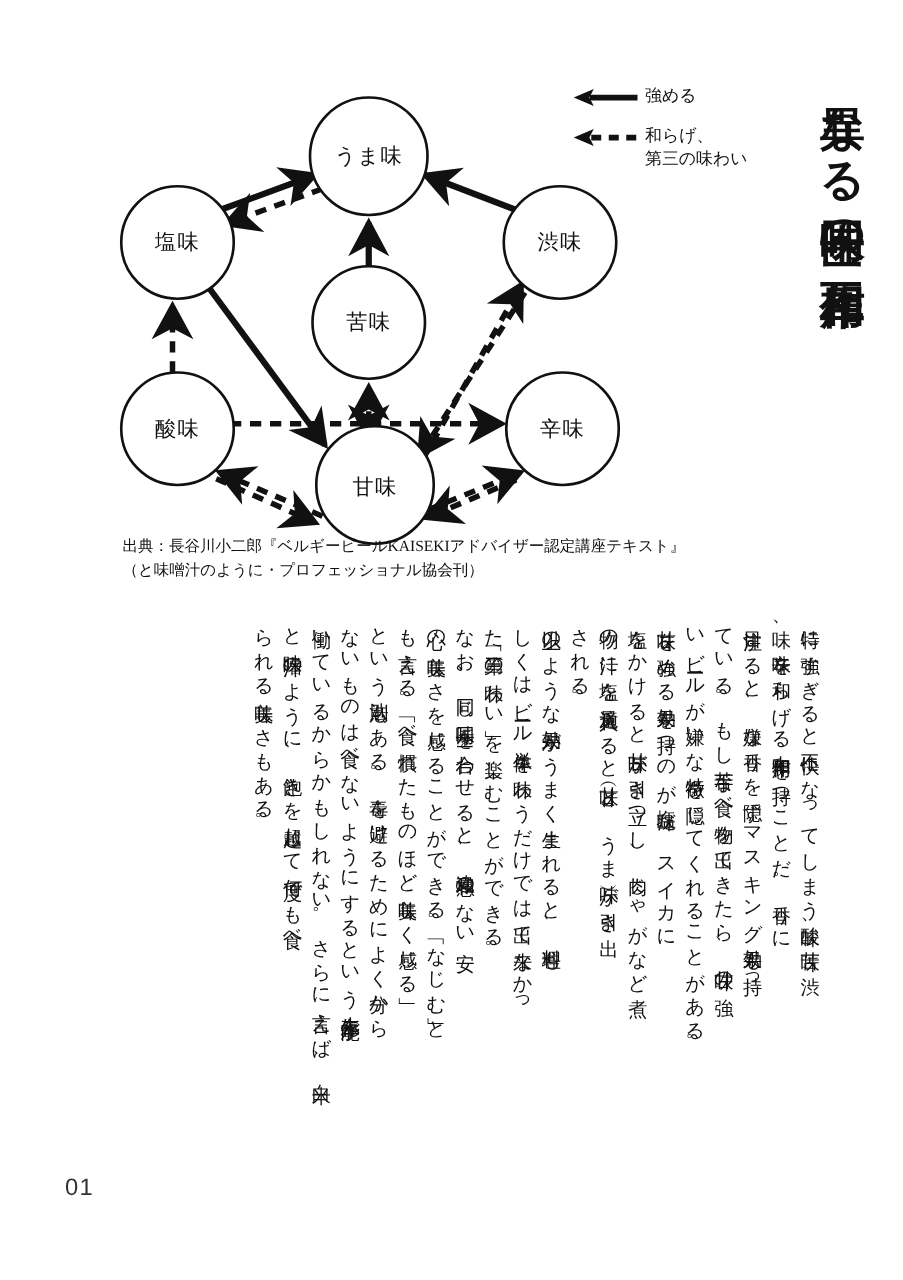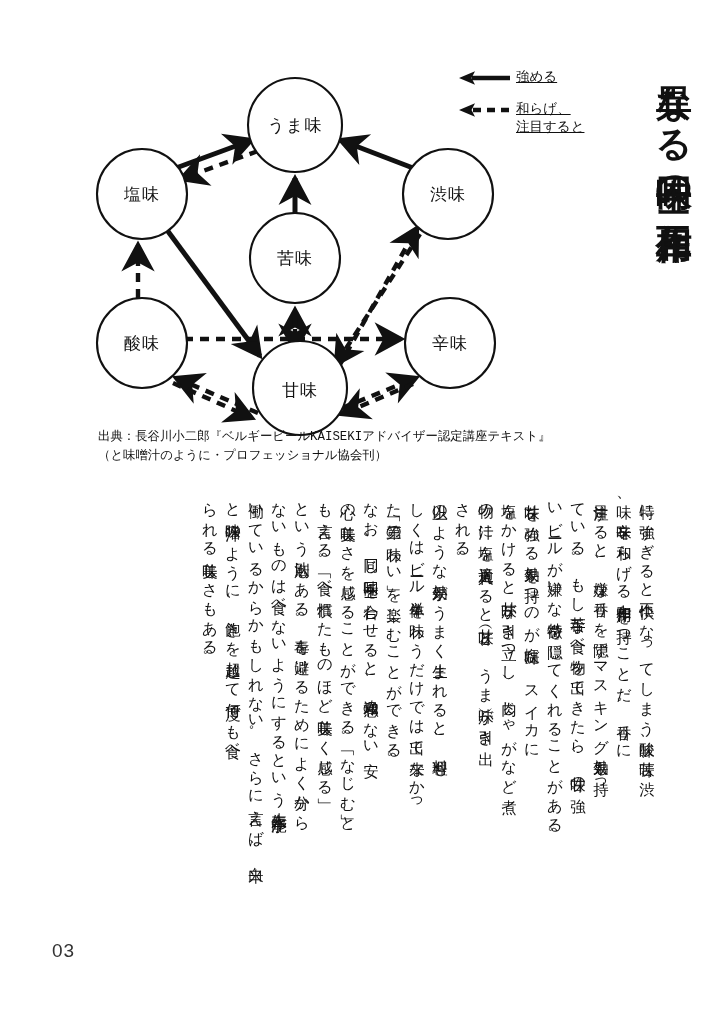--- a/index.html
+++ b/index.html
@@ -82,21 +82,20 @@
     stroke-dasharray: 9 7;
     stroke-linecap: butt;
   }
 
   
   .legend {
     position: absolute;
     left: 458px;
     top: 68px;
     width: 160px;
-    text-decoration: underline;
   }
   .legend-row {
     display: flex;
     align-items: flex-start;
     margin-bottom: 14px;
   }
   .legend-glyph {
     width: 58px;
     flex: 0 0 58px;
     padding-top: 2px;
@@ -109,21 +108,21 @@
     color: #111111;
     white-space: pre-line;
   }
 
   
   .caption {
     position: absolute;
     left: 98px;
     top: 428px;
     width: 520px;
-    font-family: Liberation Mono, monospace;
+    font-family: Liberation Serif, serif;
     font-size: 12.4px;
     line-height: 1.55;
     color: #111111;
   }
   .caption div { white-space: nowrap; }
 
   
   .body-text {
     position: absolute;
     left: 110px;
@@ -256,21 +255,21 @@
       <span class="legend-text">強める</span>
     </div>
     <div class="legend-row">
       <span class="legend-glyph">
         <svg width="54" height="16" viewBox="0 0 54 16">
           <path d="M15,8 L52,8" stroke="#111111" stroke-width="4.6" fill="none" stroke-dasharray="8 6"></path>
           <path d="M1,8 L17,1.2 L13.5,8 L17,14.8 Z" fill="#111111"></path>
         </svg>
       </span>
       <span class="legend-text">和らげ、
-注目すると</span>
+第三の味わい</span>
     </div>
   </div>
 
   <div class="caption">
     <div>出典：長谷川小二郎『ベルギービールKAISEKIアドバイザー認定講座テキスト』</div>
     <div>（と味噌汁のように・プロフェッショナル協会刊）</div>
   </div>
 
   <div class="body-text">
     <div class="vcol">特に強すぎると不快になってしまう酸味、苦味、渋</div>
@@ -288,15 +287,15 @@
     <div class="vcol">なお、同じ味同士を合わせると、違和感のない安</div>
     <div class="vcol">心の美味しさを感じることができる。「なじむ」と</div>
     <div class="vcol">も言える。「食べ慣れたものほど美味しく感じる」</div>
     <div class="vcol">という法則もある。毒を避けるためによく分から</div>
     <div class="vcol">ないものは食べないようにするという生存本能が</div>
     <div class="vcol">働いているからかもしれない。さらに言えば、白米</div>
     <div class="vcol">と味噌汁のように、飽きを超越して何度でも食べ</div>
     <div class="vcol">られる美味しさもある。</div>
   </div>
 
-  <div class="page-number">03</div>
+  <div class="page-number">01</div>
 
 </div>
 
 </body></html>

